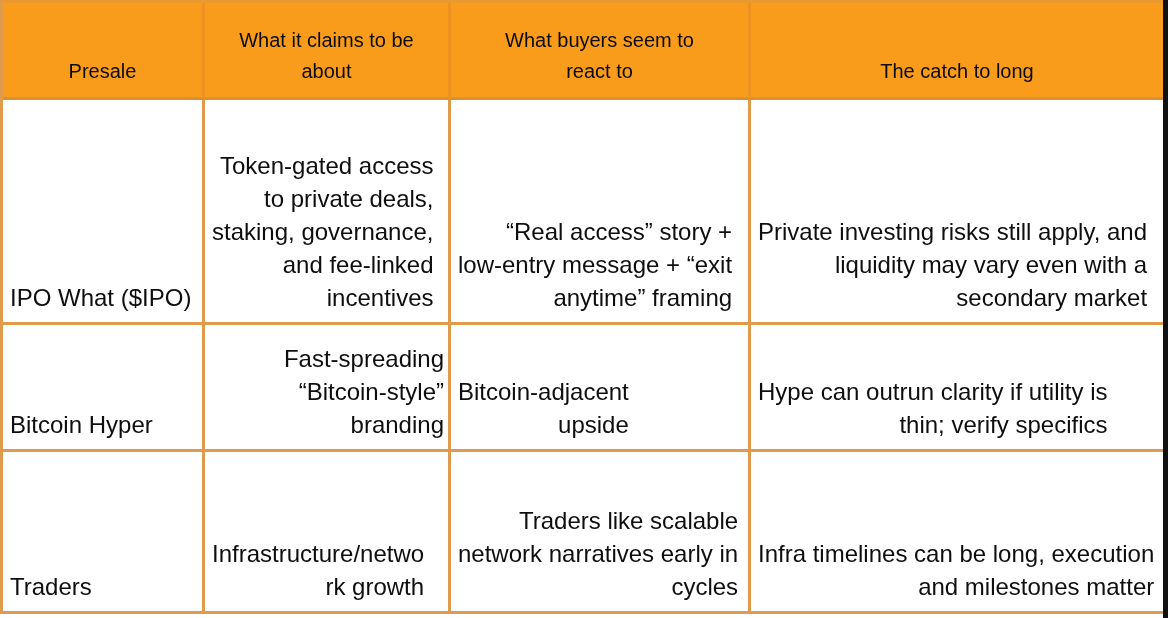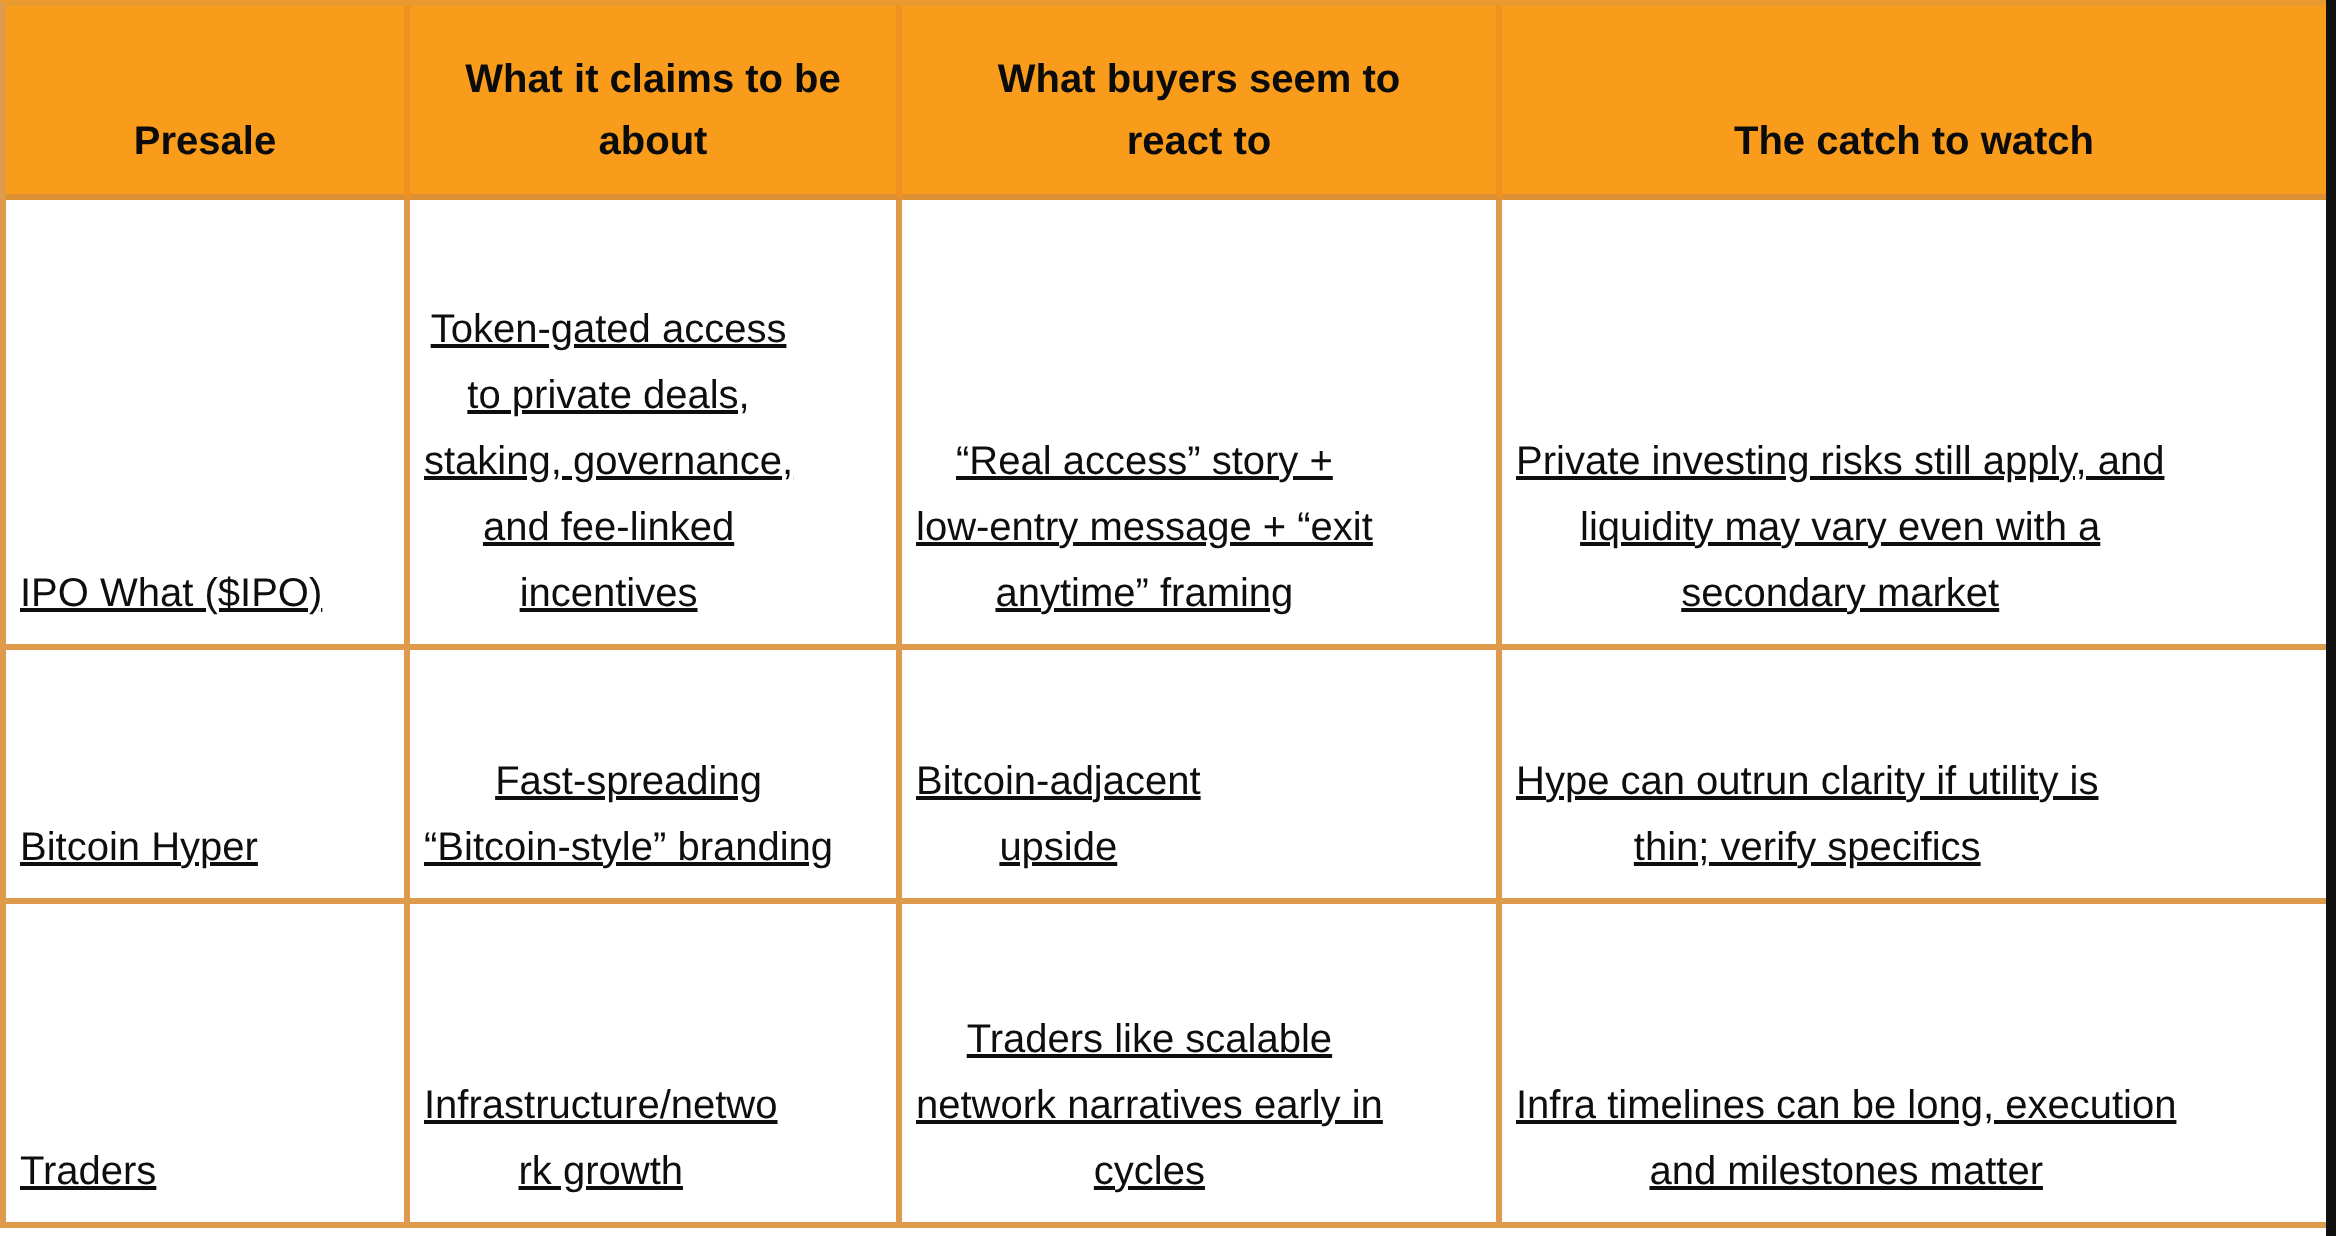--- a/index.html
+++ b/index.html
@@ -37,36 +37,35 @@
     overflow: hidden;
   }
   .cell:nth-child(4n) { border-right: none; }
   .hdr {
     background: #F99C1B;
     border-right-color: #ED9121;
     border-bottom-color: #DD8F33;
     justify-content: center;
   }
   .hdr .txt {
-    font-weight: bold;
+    font-weight: normal;
     color: #0b0b0b;
     font-size: 20px;
     line-height: 31px;
     text-align: center;
     padding: 0 6px 10px 6px;
     white-space: pre-line;
   }
   .body .txt {
     color: #0e0e0e;
-    font-size: 20px;
+    font-size: 24px;
     line-height: 33px;
-    text-align: center;
+    text-align: right;
     padding: 0 4px 8px 7px;
     white-space: pre-line;
-    text-decoration: underline;
   }
   .right-edge {
     position: absolute;
     top: 0;
     left: 1163px;
     width: 5px;
     height: 618px;
     background: #111111;
   }
 </style>
@@ -82,21 +81,21 @@
     </div>
     <div class="cell hdr">
       <div class="txt">What it claims to be
 about</div>
     </div>
     <div class="cell hdr">
       <div class="txt">What buyers seem to
 react to</div>
     </div>
     <div class="cell hdr">
-      <div class="txt">The catch to watch</div>
+      <div class="txt">The catch to long</div>
     </div>
 
     <div class="cell body">
       <div class="txt">IPO What ($IPO)</div>
     </div>
     <div class="cell body">
       <div class="txt">Token-gated access
 to private deals,
 staking, governance,
 and fee-linked

